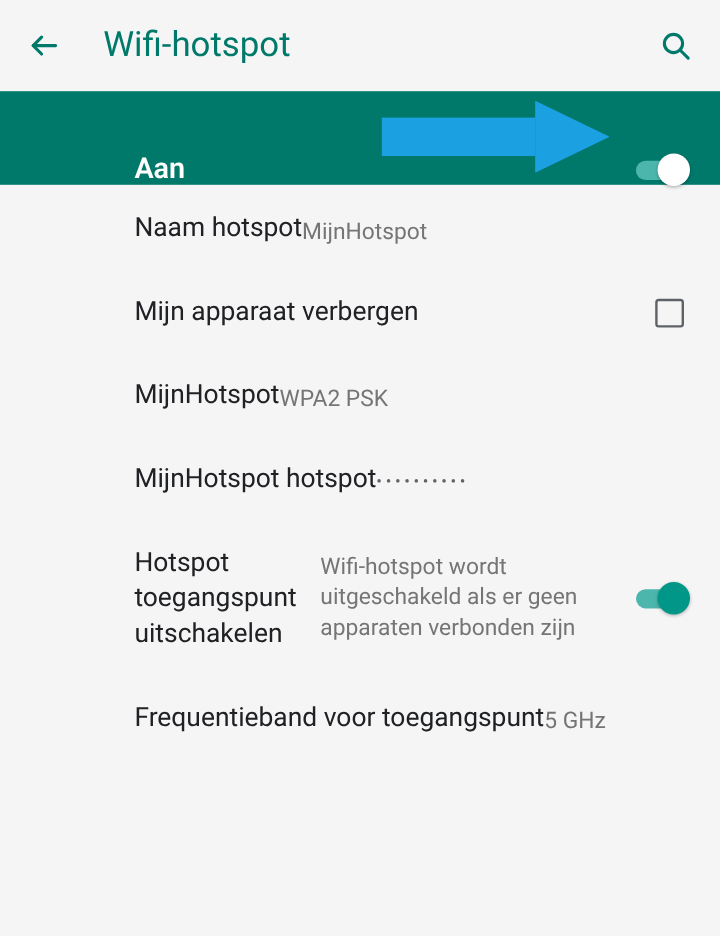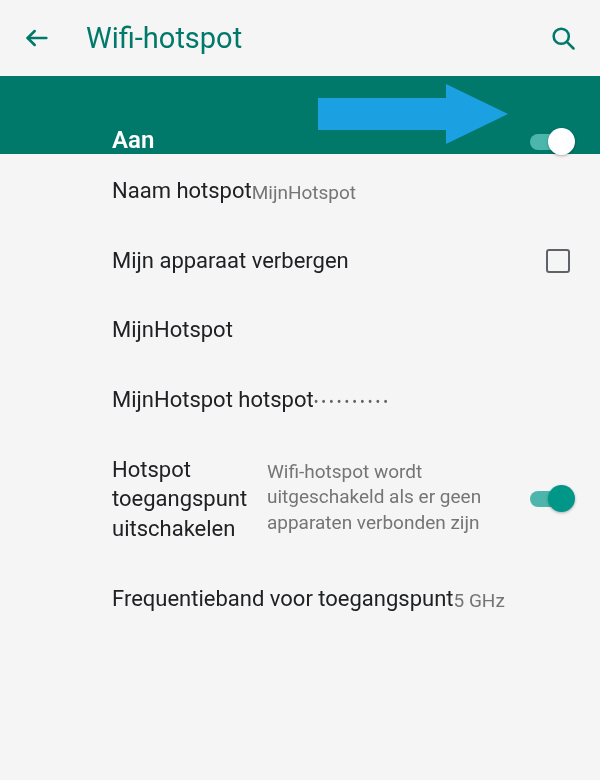--- a/index.html
+++ b/index.html
@@ -176,20 +176,21 @@
   <div class="row">
     <div class="row-text">
       <div class="row-title">Mijn apparaat verbergen</div>
     </div>
     <div class="checkbox"></div>
   </div>
 
   <div class="row">
     <div class="row-text">
       <div class="row-title">MijnHotspot</div>
+      <div class="row-sub">WPA2 PSK</div>
     </div>
   </div>
 
   <div class="row">
     <div class="row-text">
       <div class="row-title">MijnHotspot hotspot</div>
       <div class="row-sub dots">••••••••••</div>
     </div>
   </div>
 

